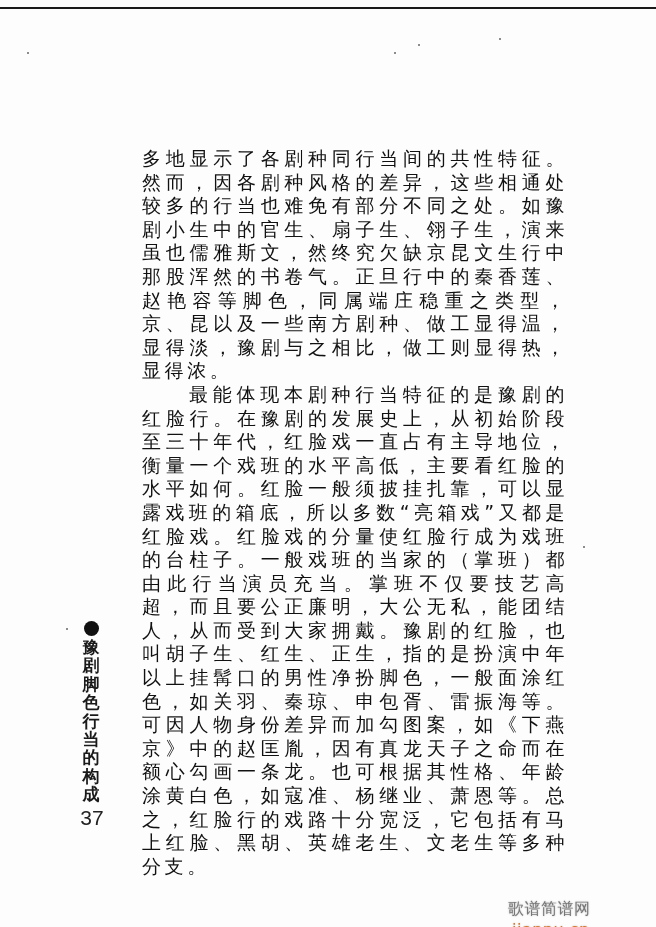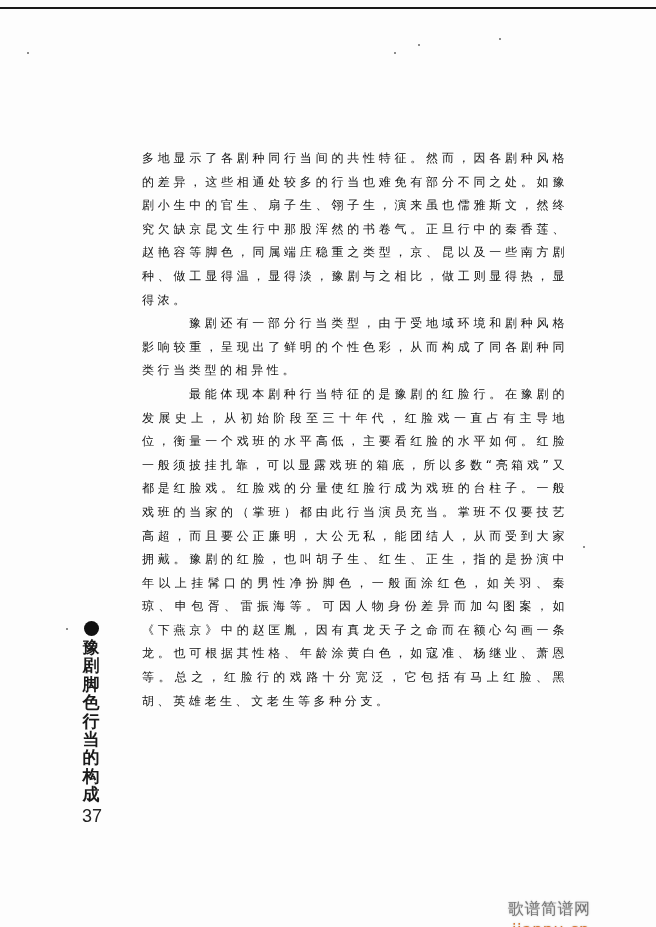--- a/index.html
+++ b/index.html
@@ -25,21 +25,21 @@
       background: #1a1a1a;
     }
     .body-text {
       position: absolute;
       left: 142px;
       top: 147px;
       width: 426px;
     }
     .para {
       margin: 0;
-      font-size: 12px;
+      font-size: 19px;
       line-height: 23.6px;
       letter-spacing: 3.6px;
       text-align: justify;
       text-justify: inter-character;
       word-break: break-all;
     }
     .para.indent {
       text-indent: 47px;
     }
     .sidebar {
@@ -63,21 +63,21 @@
       line-height: 18.4px;
       font-weight: bold;
       color: #1a1a1a;
     }
     .page-number {
       position: absolute;
       left: 80px;
       top: 806px;
       width: 24px;
       text-align: center;
-      font-size: 18px;
+      font-size: 21px;
       color: #222;
       font-family: "Liberation Sans", sans-serif;
     }
     .watermark {
       position: absolute;
       left: 508px;
       top: 899px;
       font-size: 16px;
       color: #777;
       font-family: "DejaVu Serif", serif;
@@ -104,21 +104,20 @@
 
 <div class="speck" style="left:27px;top:52px;"></div>
 <div class="speck" style="left:418px;top:44px;"></div>
 <div class="speck" style="left:394px;top:52px;"></div>
 <div class="speck" style="left:499px;top:38px;"></div>
 <div class="speck" style="left:583px;top:546px;"></div>
 <div class="speck" style="left:66px;top:628px;"></div>
 
 <main class="body-text">
   <p class="para">多地显示了各剧种同行当间的共性特征。然而，因各剧种风格的差异，这些相通处较多的行当也难免有部分不同之处。如豫剧小生中的官生、扇子生、翎子生，演来虽也儒雅斯文，然终究欠缺京昆文生行中那股浑然的书卷气。正旦行中的秦香莲、赵艳容等脚色，同属端庄稳重之类型，京、昆以及一些南方剧种、做工显得温，显得淡，豫剧与之相比，做工则显得热，显得浓。</p>
-  <p class="para indent">豫剧还有一部分行当类型，由于受地域环境和剧种风格影响较重，呈现出了鲜明的个性色彩，从而构成了同各剧种同类行当类型的相异性。</p>
   <p class="para indent">最能体现本剧种行当特征的是豫剧的红脸行。在豫剧的发展史上，从初始阶段至三十年代，红脸戏一直占有主导地位，衡量一个戏班的水平高低，主要看红脸的水平如何。红脸一般须披挂扎靠，可以显露戏班的箱底，所以多数“亮箱戏”又都是红脸戏。红脸戏的分量使红脸行成为戏班的台柱子。一般戏班的当家的（掌班）都由此行当演员充当。掌班不仅要技艺高超，而且要公正廉明，大公无私，能团结人，从而受到大家拥戴。豫剧的红脸，也叫胡子生、红生、正生，指的是扮演中年以上挂髯口的男性净扮脚色，一般面涂红色，如关羽、秦琼、申包胥、雷振海等。可因人物身份差异而加勾图案，如《下燕京》中的赵匡胤，因有真龙天子之命而在额心勾画一条龙。也可根据其性格、年龄涂黄白色，如寇准、杨继业、萧恩等。总之，红脸行的戏路十分宽泛，它包括有马上红脸、黑胡、英雄老生、文老生等多种分支。</p>
 
 </main>
 
 <aside class="sidebar">
   <div class="bullet"></div>
   <span class="vchar">豫</span>
   <span class="vchar">剧</span>
   <span class="vchar">脚</span>
   <span class="vchar">色</span>

